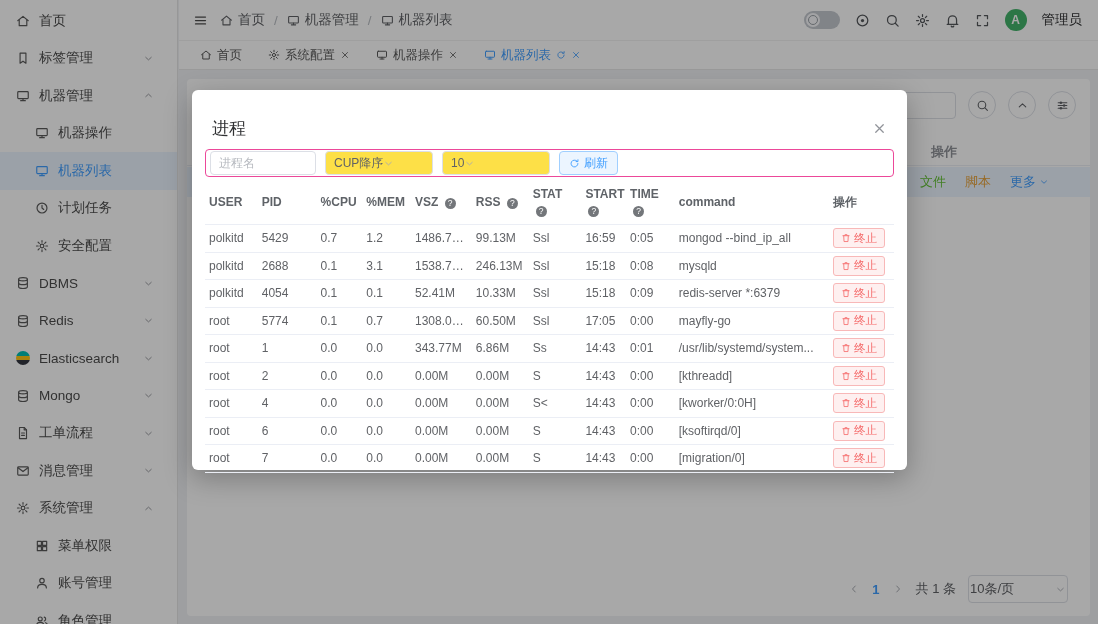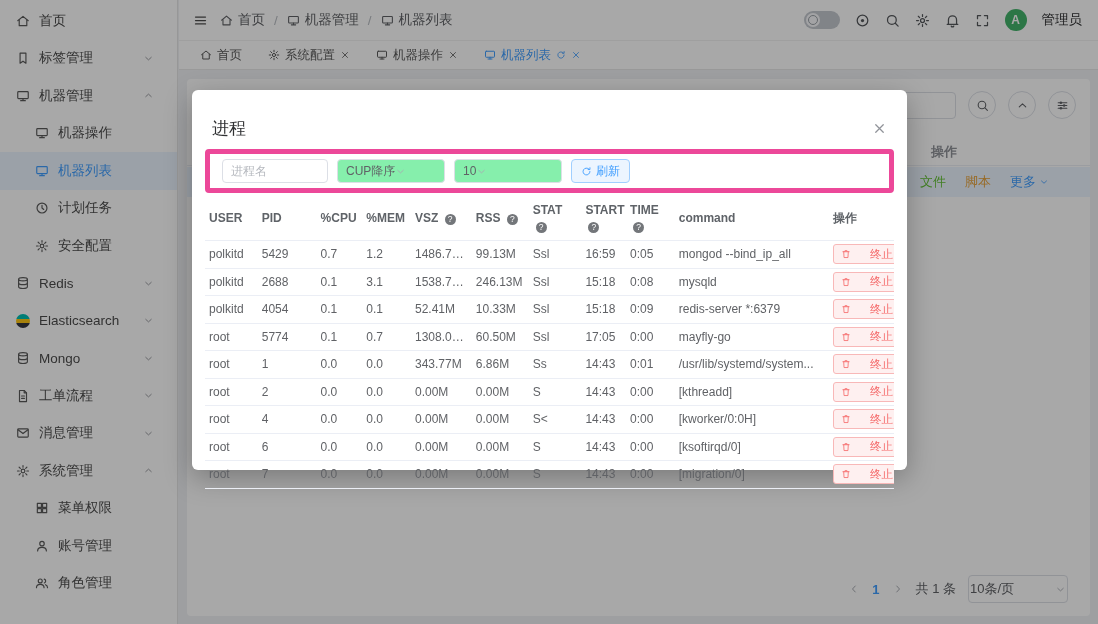--- a/index.html
+++ b/index.html
@@ -72,33 +72,33 @@
 
   
   .overlay { position:absolute; inset:0; background:rgba(0,0,0,0.34); z-index:50; }
   .modal { position:absolute; left:192px; top:90px; width:715px; height:380px; background:#fff; border-radius:6px;
     box-shadow:0 8px 28px rgba(0,0,0,0.28); z-index:60; }
   .modal-head { display:flex; justify-content:space-between; align-items:center; padding:13px 20px 9px 20px;margin-top:14px; }
   .modal-title { font-size:17px; color:#303133; }
   .modal-close { color:#909399; cursor:pointer; display:flex; }
   .modal-close svg { width:15px; height:15px; }
 
-  .filter-bar { margin:0 13px; height:44px; border:5px solid #ec4899; border-radius:4px; display:flex; align-items:center; gap:9px; padding:0 12px; }
+  .filter-bar { margin:0 13px; height:28px; border:1px solid #ec4899; border-radius:4px; display:flex; align-items:center; gap:9px; padding:0 4px; }
   .f-input { width:106px; height:24px; border:1px solid #dcdfe6; border-radius:4px; padding:0 8px; font-size:12px; color:#606266; font-family:"Liberation Sans", sans-serif; }
   .f-input::placeholder { color:#b6b9bf; }
-  .f-select { width:108px; height:24px; border:1px solid #dcdfe6; border-radius:4px; display:flex; align-items:center; padding:0 8px; font-size:12px; color:#606266; background:#86efac; cursor:pointer; }
+  .f-select { width:108px; height:24px; border:1px solid #dcdfe6; border-radius:4px; display:flex; align-items:center; padding:0 8px; font-size:12px; color:#606266; background:#fde047; cursor:pointer; }
   .f-select svg { width:11px; height:11px; color:#a8abb2; }
   .refresh-btn { height:24px; padding:0 9px; background:#ecf5ff; border:1px solid #a0cfff; color:#409eff; border-radius:4px; font-size:12px; display:flex; align-items:center; gap:4px; cursor:pointer; font-family:Liberation Sans, sans-serif; }
   .refresh-btn svg { width:11px; height:11px; }
 
   .ptable { margin:4px 13px 0; width:689px; border-collapse:collapse; font-size:12px; color:#606266; table-layout:fixed; }
   .ptable th { text-align:left; padding:6px 4px; border-bottom:1px solid #ebeef5; font-weight:bold; color:#5f6368; line-height:1.3; white-space:normal; vertical-align:middle; }
   .ptable td { padding:0 4px; height:27.5px; border-bottom:1px solid #ebeef5; white-space:nowrap; overflow:hidden; text-overflow:ellipsis; }
   .qmark { display:inline-block; width:11px; height:11px; border-radius:50%; background:#73767a; color:#fff; font-size:8.5px; line-height:11px; text-align:center; margin-left:3px; font-weight:normal; }
-  .kill-btn { height:20px; padding:8px 7px; background:#fef0f0; border:1px solid #f8b8b8; color:#f56c6c; border-radius:3px; font-size:11.5px; display:inline-flex; align-items:center; gap:19px; cursor:pointer; font-family:"Liberation Sans", sans-serif; }
+  .kill-btn { height:20px; padding:8px 7px; background:#fef0f0; border:1px solid #f8b8b8; color:#f56c6c; border-radius:3px; font-size:11.5px; display:inline-flex; align-items:center; gap:3px; cursor:pointer; font-family:"Liberation Sans", sans-serif; }
   .kill-btn svg { width:10px; height:10px; }
 </style>
 </head>
 <body>
 
 <aside class="sidebar">
   <ul id="sidebar-list">
       <li class="side-item">
         <span class="icon">
           <svg viewBox="0 0 24 24" fill="none" stroke="currentColor" stroke-width="2" stroke-linecap="round" stroke-linejoin="round">
@@ -163,20 +163,35 @@
         <span class="label">计划任务</span>
       </li>
       <li class="side-item lvl2">
         <span class="icon">
           <svg viewBox="0 0 24 24" fill="none" stroke="currentColor" stroke-width="2" stroke-linecap="round" stroke-linejoin="round">
             <circle cx="12" cy="12" r="3.2"></circle>
             <path d="M12 2.5v3M12 18.5v3M2.5 12h3M18.5 12h3M5.3 5.3l2.1 2.1M16.6 16.6l2.1 2.1M5.3 18.7l2.1-2.1M16.6 7.4l2.1-2.1"></path>
           </svg>
         </span>
         <span class="label">安全配置</span>
+      </li>
+      <li class="side-item">
+        <span class="icon">
+          <svg viewBox="0 0 24 24" fill="none" stroke="currentColor" stroke-width="2" stroke-linecap="round" stroke-linejoin="round">
+            <ellipse cx="12" cy="5.5" rx="7.5" ry="2.8"></ellipse>
+            <path d="M4.5 5.5v13c0 1.6 3.4 2.9 7.5 2.9s7.5-1.3 7.5-2.9v-13"></path>
+            <path d="M4.5 12c0 1.6 3.4 2.9 7.5 2.9s7.5-1.3 7.5-2.9"></path>
+          </svg>
+        </span>
+        <span class="label">DBMS</span>
+        <span class="chev icon">
+          <svg viewBox="0 0 24 24" fill="none" stroke="currentColor" stroke-width="2" stroke-linecap="round" stroke-linejoin="round">
+            <path d="M6 9.5 12 15l6-5.5"></path>
+          </svg>
+        </span>
       </li>
       <li class="side-item">
         <span class="icon">
           <svg viewBox="0 0 24 24" fill="none" stroke="currentColor" stroke-width="2" stroke-linecap="round" stroke-linejoin="round">
             <ellipse cx="12" cy="5.5" rx="7.5" ry="2.8"></ellipse>
             <path d="M4.5 5.5v13c0 1.6 3.4 2.9 7.5 2.9s7.5-1.3 7.5-2.9v-13"></path>
             <path d="M4.5 12c0 1.6 3.4 2.9 7.5 2.9s7.5-1.3 7.5-2.9"></path>
           </svg>
         </span>
         <span class="label">Redis</span>

